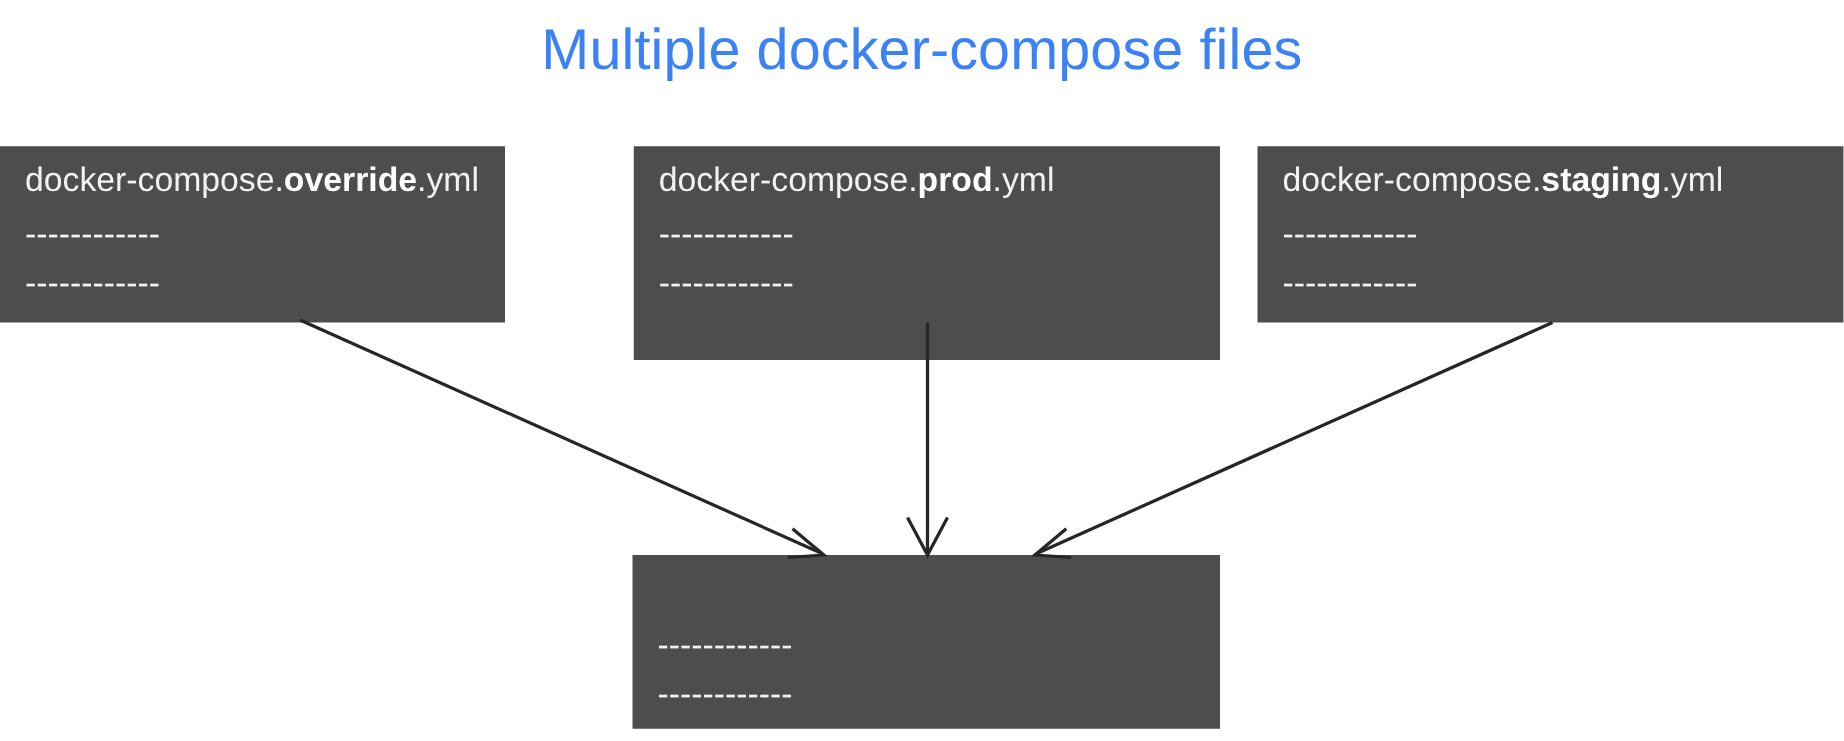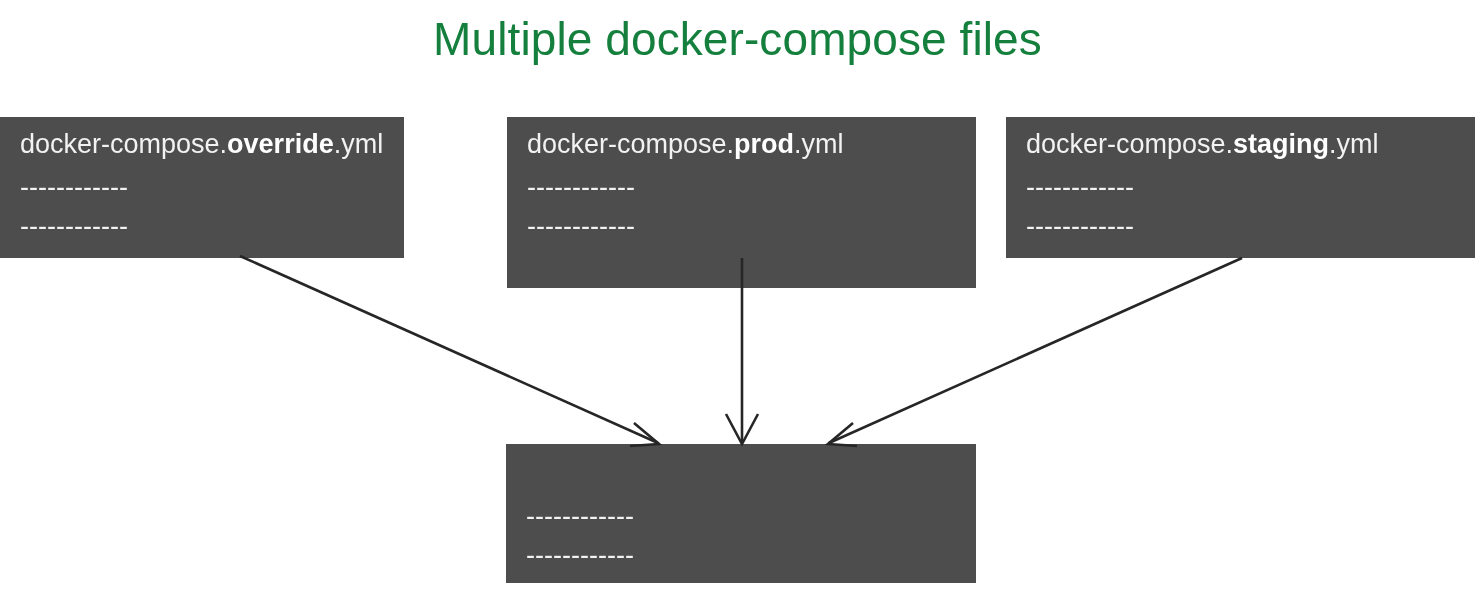--- a/index.html
+++ b/index.html
@@ -18,21 +18,21 @@
     overflow: hidden;
   }
   #diagram-title {
     position: absolute;
     left: 0;
     top: 12px;
     width: 1475px;
     text-align: center;
     font-size: 46px;
     font-weight: 300;
-    color: #15803d;
+    color: #3b82f6;
     letter-spacing: 0.1px;
     white-space: nowrap;
   }
   .file-box {
     position: absolute;
     background: #4d4d4d;
     box-sizing: border-box;
     padding: 0;
   }
   .box-title {

